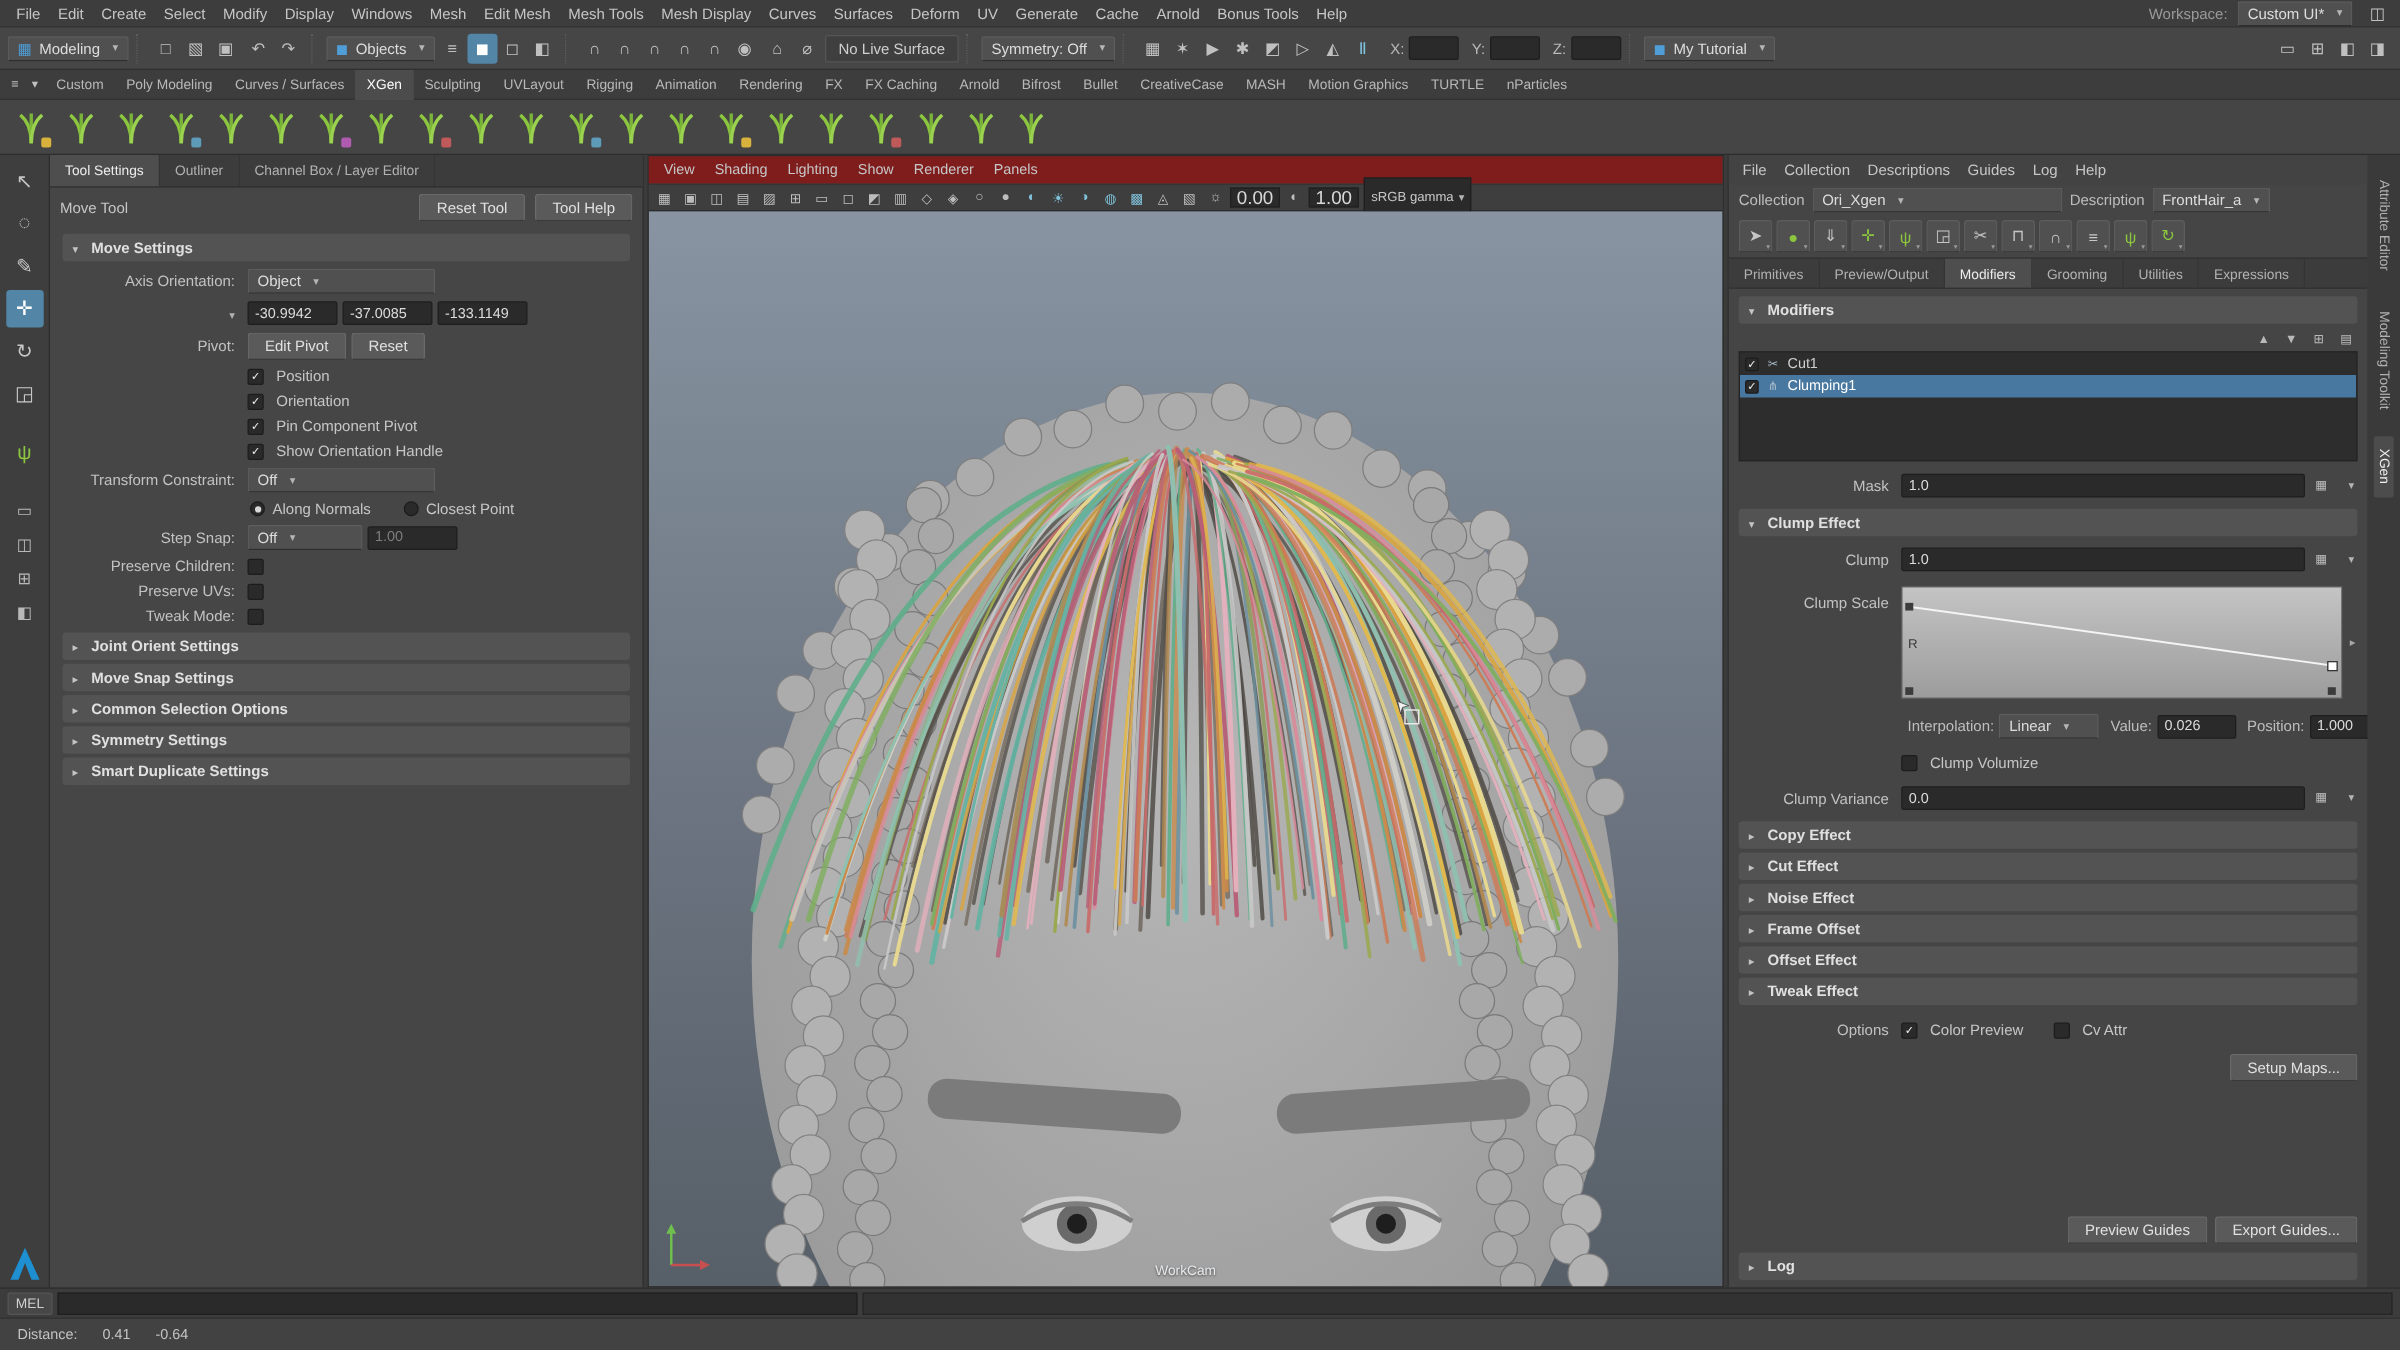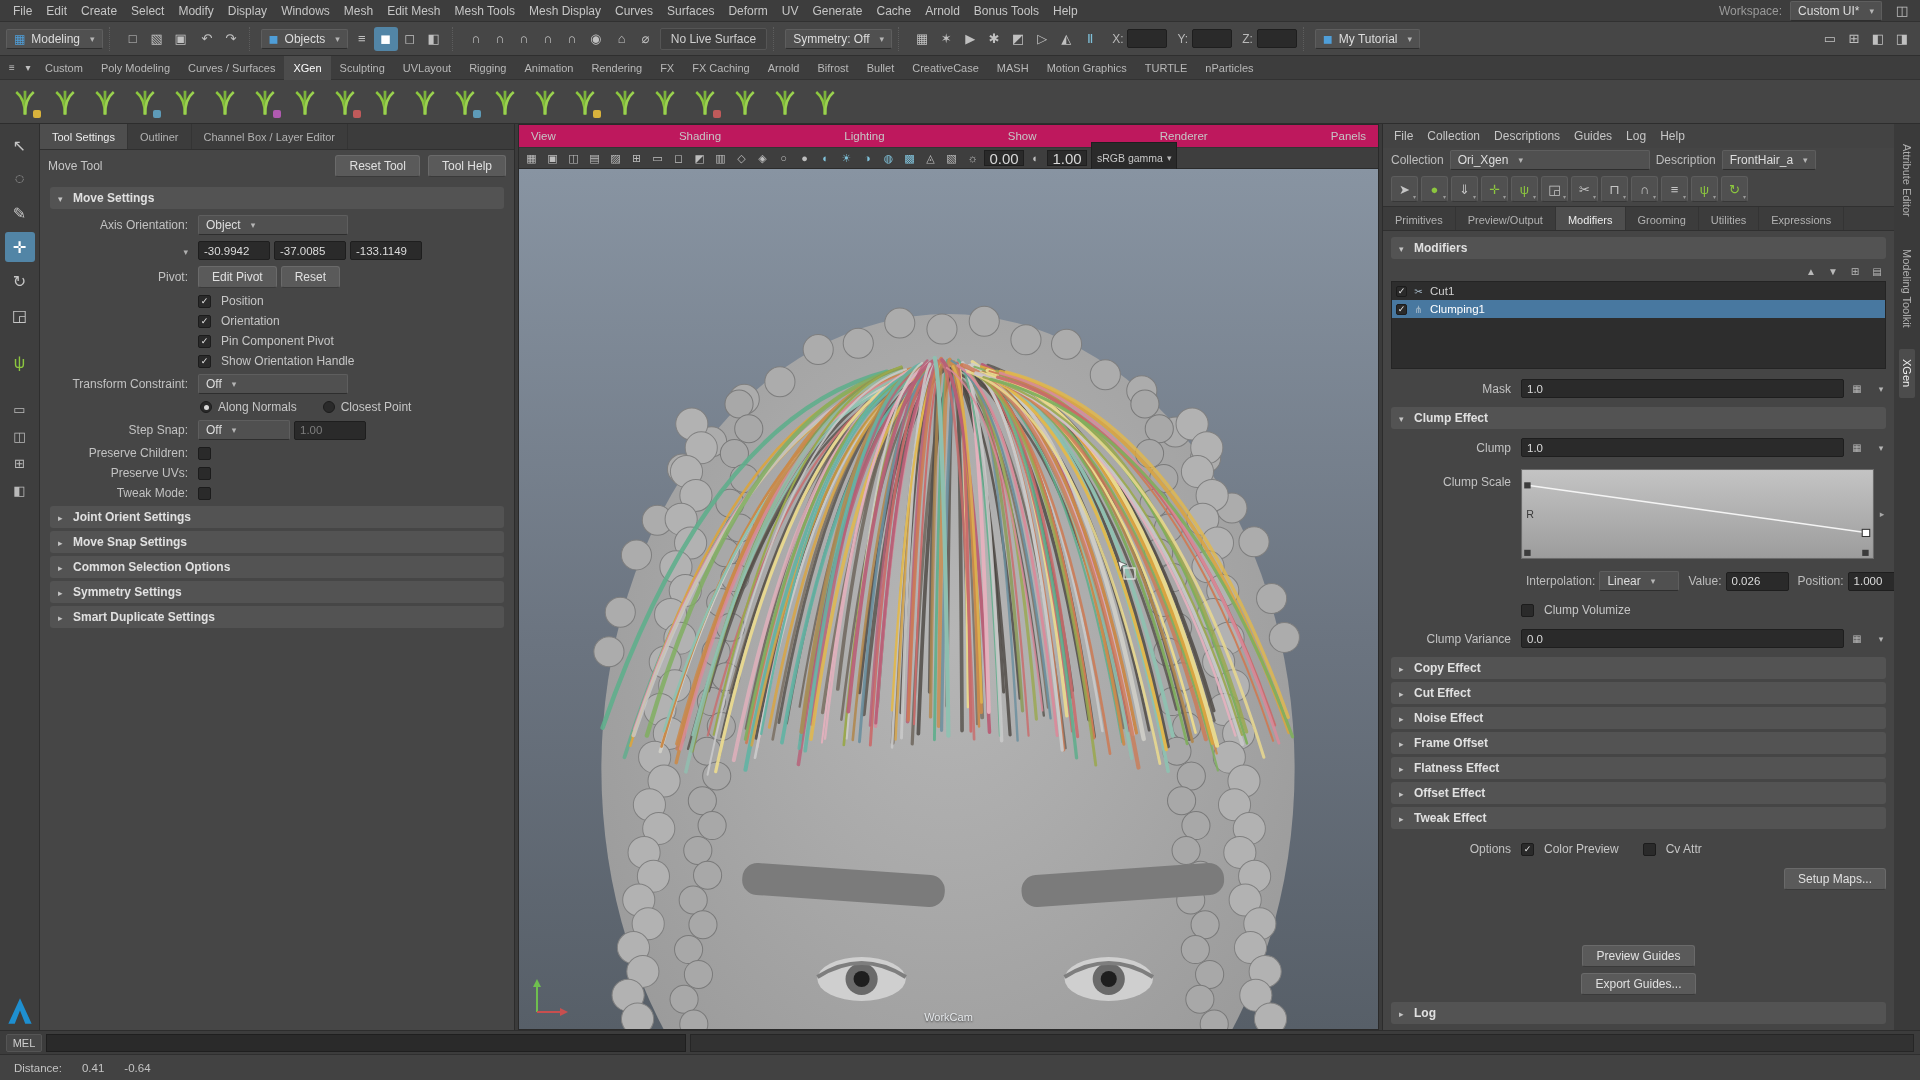--- a/index.html
+++ b/index.html
@@ -64,21 +64,21 @@
 .panel-tab.active{background:#4e4e4e;color:#ececec;}
 .tool-header{display:flex;align-items:center;gap:8px;padding:5px 8px;flex:none;}
 .ts-body{flex:1;padding:2px 8px;overflow:hidden;}
 .frow{margin:6px 0;gap:4px;display:flex;align-items:center;}
 .lbl{width:146px;text-align:right;color:#c2c2c2;flex:none;padding-right:6px;white-space:nowrap;}
 .wdd{width:150px;}
 .radio-wrap{margin:6px 0 6px 152px;display:flex;gap:26px;}
 .radio-item{display:flex;align-items:center;gap:6px;}
 
 #vp-col{flex:1;display:flex;flex-direction:column;margin:0 3px;border:1px solid #2a2a2a;min-width:0;background:#444;}
-.vp-menus{height:22px;background:#be185d;display:flex;align-items:center;padding:0 4px;flex:none;justify-content:space-between;}
+.vp-menus{height:22px;background:#7f1d1d;display:flex;align-items:center;padding:0 4px;flex:none;}
 .vp-mi{padding:0 8px;font-size:11.5px;}
 .vp-toolbar{height:22px;background:#3e3e3e;display:flex;align-items:center;gap:2px;padding:0 3px;border-top:1px solid #343434;border-bottom:1px solid #2b2b2b;flex:none;}
 .vti{width:19px;height:18px;display:flex;align-items:center;justify-content:center;font-size:11px;color:#bdbdbd;flex:none;}
 .vti.teal{color:#80c2da;}
 .vp-field{background:#2a2a2a;border:1px solid #1f1f1f;height:16px;line-height:15px;padding:0 4px;font-size:15px;width:40px;text-align:center;color:#d8d8d8;flex:none;}
 .vp-colorspace{background:#2a2a2a;border:1px solid #1f1f1f;height:32px;padding:0 5px;font-size:10.5px;color:#c8c8c8;margin-left:2px;display:flex;align-items:center;flex:none;}
 .vp-canvas-wrap{flex:1;position:relative;min-height:0;}
 #vp-canvas{position:absolute;inset:0;width:100%;height:100%;}
 #vp-cursor{position:absolute;left:69.5%;top:45.5%;}
 #vp-axis{position:absolute;left:6px;bottom:4px;}
@@ -1210,44 +1210,40 @@
           <div class="sec closed">
             <span class="arr"></span>
             <span>Noise Effect</span>
           </div>
           <div class="sec closed">
             <span class="arr"></span>
             <span>Frame Offset</span>
           </div>
           <div class="sec closed">
             <span class="arr"></span>
-            <span>Flatness Effect</span>
-          </div>
-          <div class="sec closed">
-            <span class="arr"></span>
             <span>Offset Effect</span>
           </div>
           <div class="sec closed">
             <span class="arr"></span>
             <span>Tweak Effect</span>
           </div>
         </div>
 
       <div class="row frow opts">
         <span class="xlbl">Options</span>
         <span class="cb checked"></span>
         <span class="cblbl">Color Preview</span>
         <span class="cb" style="margin-left:20px"></span>
         <span class="cblbl">Cv Attr</span>
       </div>
       <div class="row" style="justify-content:flex-end;margin:6px 2px;">
         <span class="btn">Setup Maps...</span>
       </div>
       <div class="grow"></div>
-      <div class="row" style="justify-content:flex-end;gap:6px;margin:4px 2px;flex-direction:column;">
+      <div class="row" style="justify-content:flex-end;gap:6px;margin:4px 2px;">
         <span class="btn">Preview Guides</span>
         <span class="btn">Export Guides...</span>
       </div>
       <div class="sec closed">
           <span class="arr"></span>
           <span>Log</span>
         </div>
     </div>
   </div>
 

